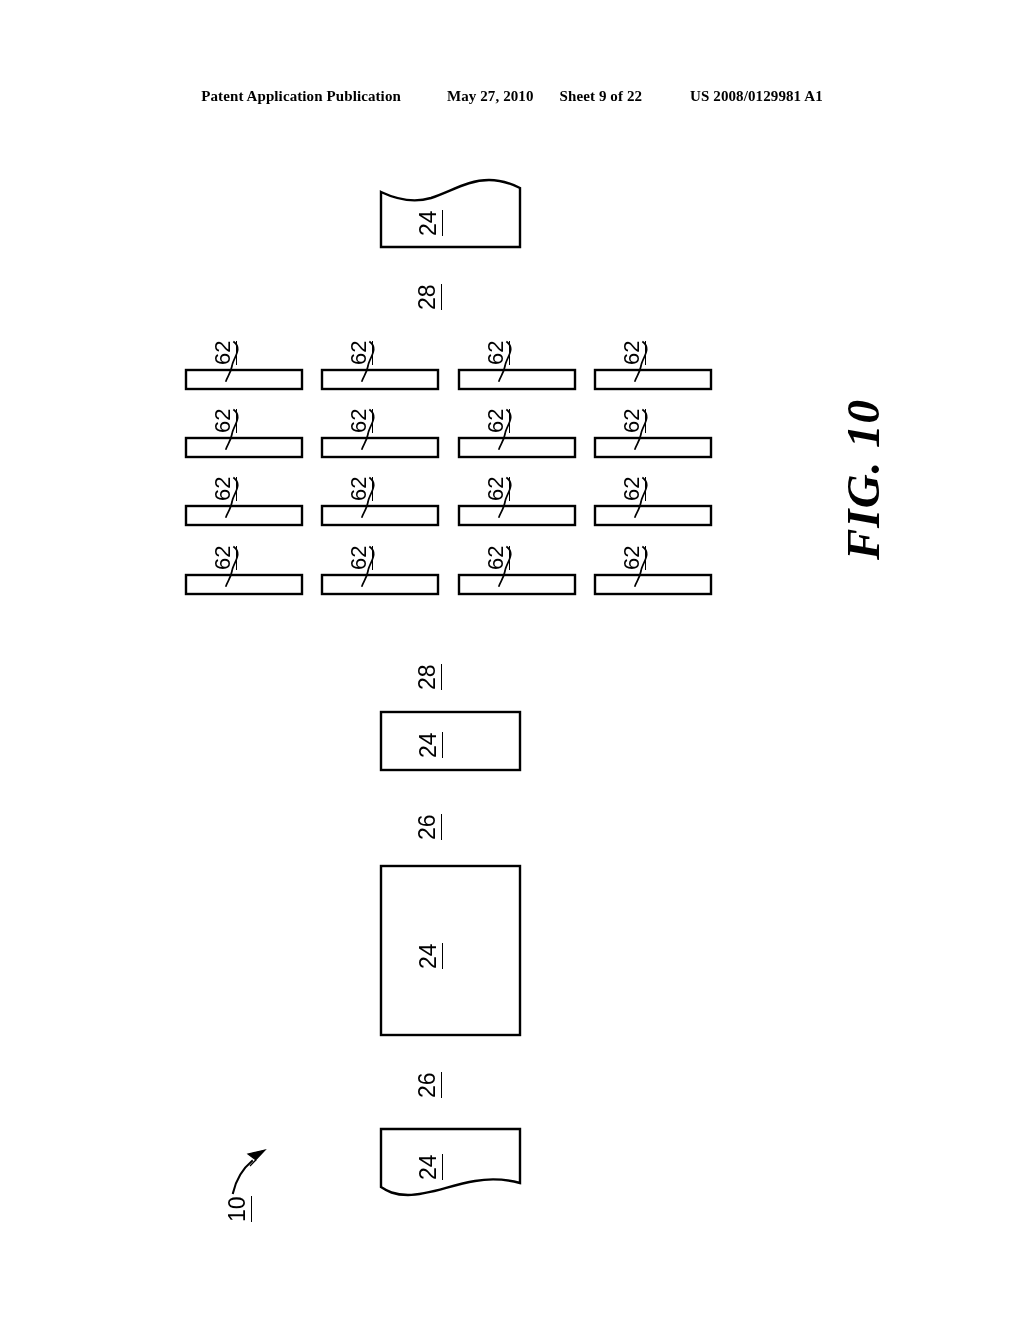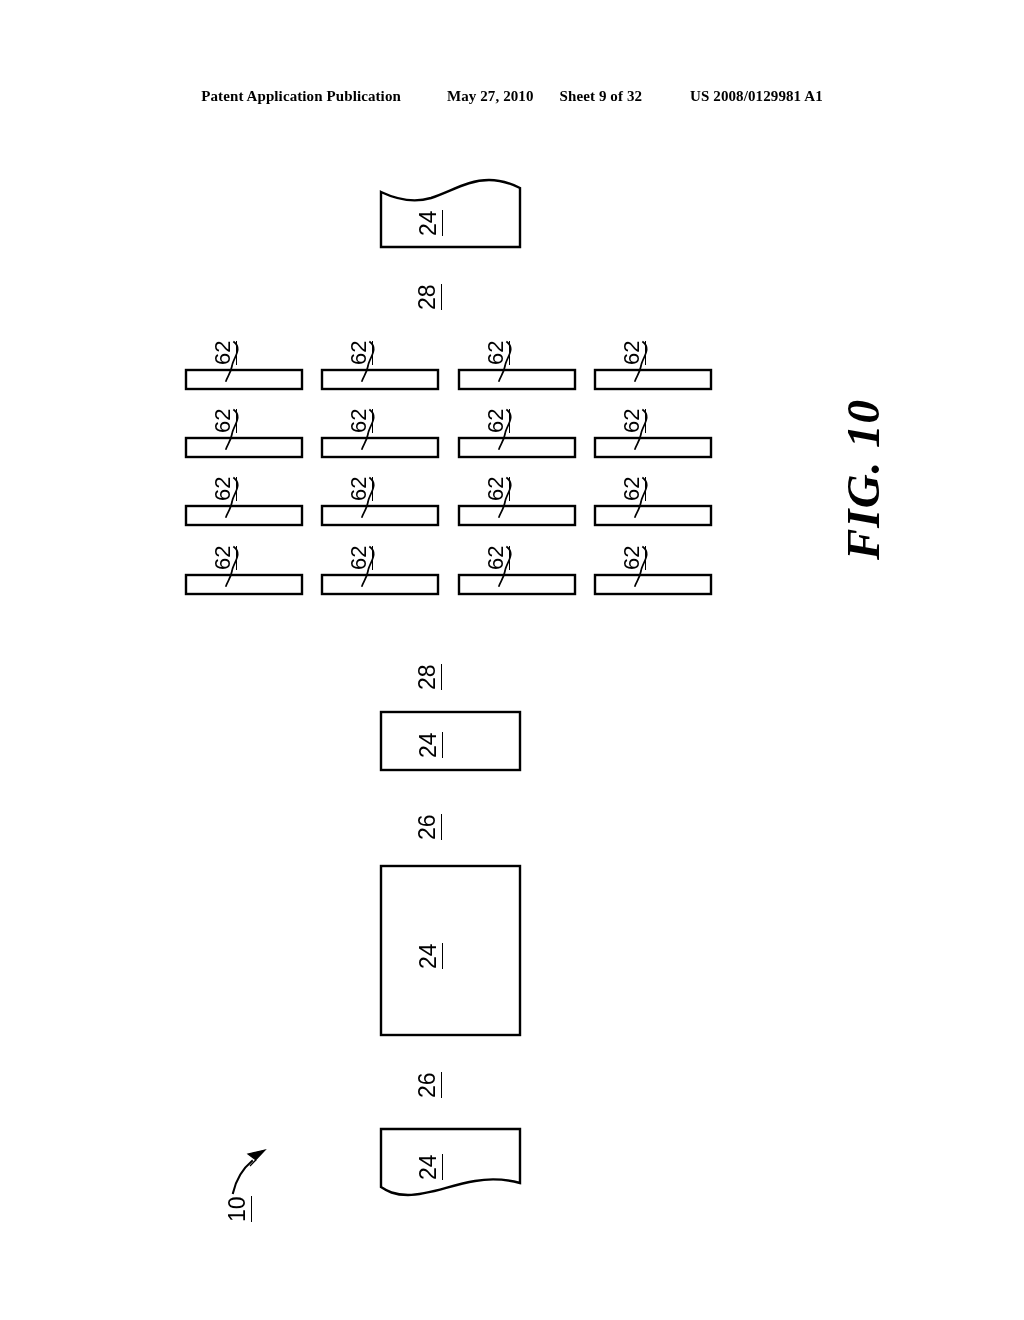--- a/index.html
+++ b/index.html
@@ -93,21 +93,21 @@
   }
 </style>
 </head>
 <body>
 
 <div id="page">
 
   <div id="pub-header">
     <span class="hdr-left">Patent Application Publication</span>
     <span class="hdr-date">May 27, 2010</span>
-    <span class="hdr-sheet">Sheet 9 of 32</span>
+    <span class="hdr-sheet">Sheet 9 of 22</span>
     <span class="hdr-right">US 2008/0129981 A1</span>
   </div>
 
   <div id="drawing">
 
     <svg width="1024" height="1320" viewBox="0 0 1024 1320" shape-rendering="geometricPrecision">
 
       <g fill="none" stroke="#000000" stroke-width="2.4" stroke-linecap="square" stroke-linejoin="miter">
 
         <path d="M 381 192

